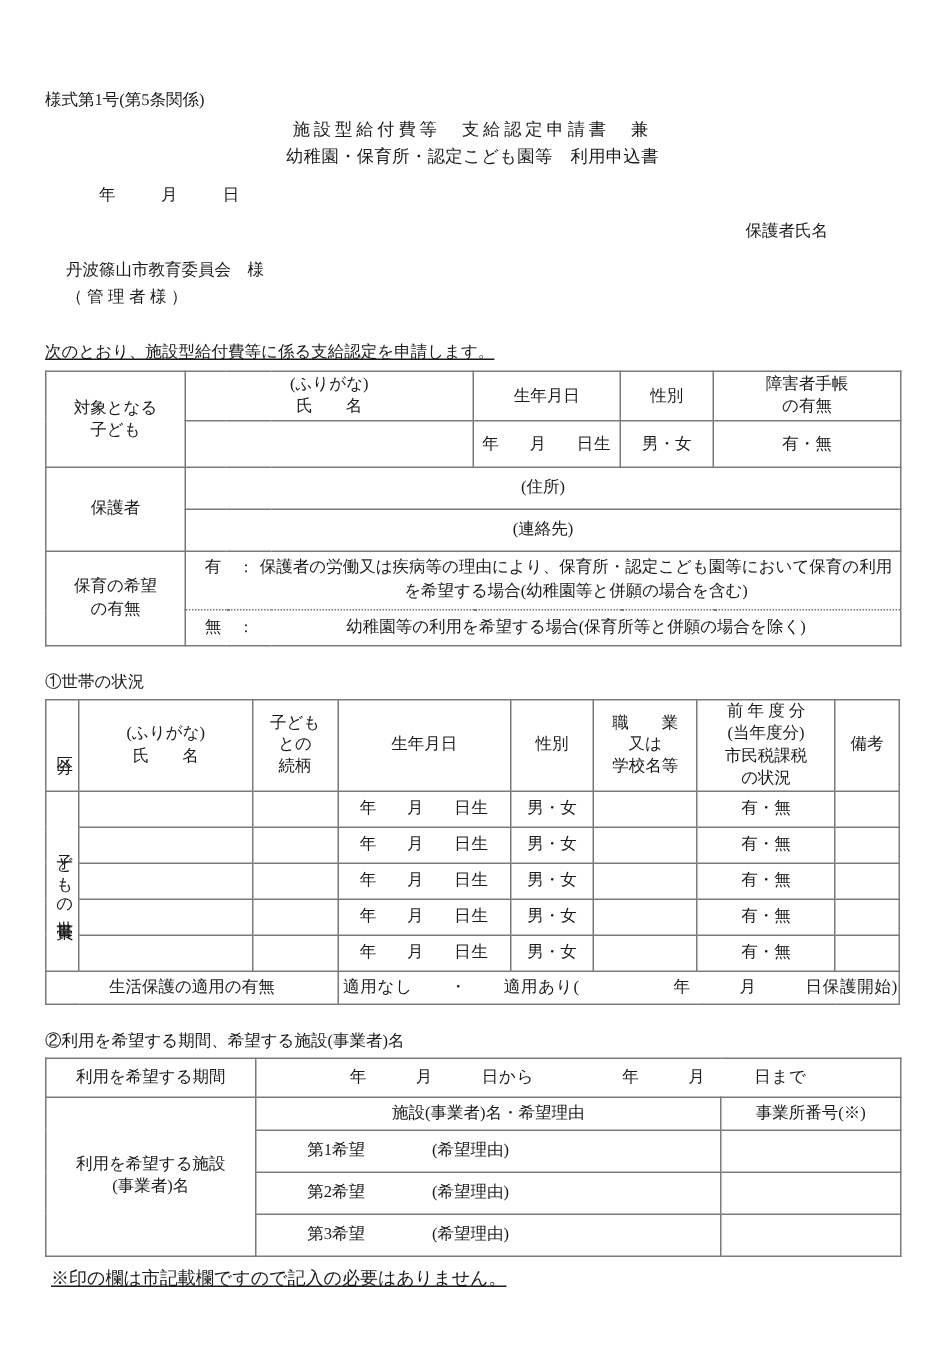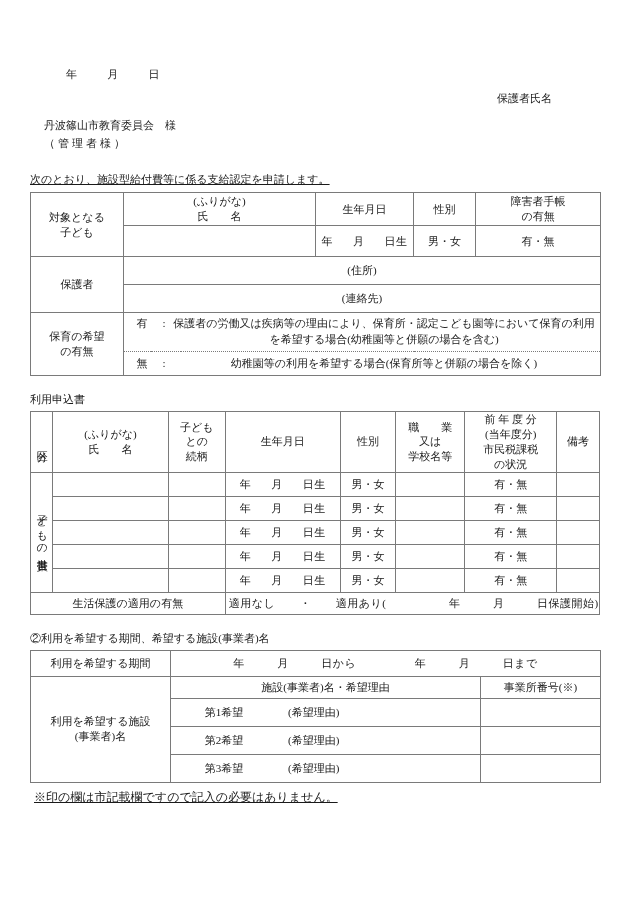--- a/index.html
+++ b/index.html
@@ -165,21 +165,26 @@
     text-align: right;
     padding-right: 38px;
     font-size: 11px;
   }
 </style>
 </head>
 <body>
 
 <div class="page">
 
-
+  <div class="form-no">様式第1号(第5条関係)</div>
+
+  <div class="title-block">
+    <div class="title-line-1">施設型給付費等　支給認定申請書　兼</div>
+    <div class="title-line-2">幼稚園・保育所・認定こども園等　利用申込書</div>
+  </div>
 
   <div class="date-line">
     <span class="y">年</span>
     <span class="m">月</span>
     <span class="d">日</span>
   </div>
 
   <div class="guardian-name">保護者氏名</div>
 
   <div class="addressee">
@@ -252,21 +257,21 @@
           <div class="hope-desc">
             <span class="hope-mark">無</span>
             <span class="hope-colon">:</span>
             <span class="hope-text">幼稚園等の利用を希望する場合(保育所等と併願の場合を除く)</span>
           </div>
         </td>
       </tr>
     </tbody>
   </table>
 
-  <div class="sec-title">利用申込書</div>
+  <div class="sec-title">①世帯の状況</div>
 
   <table class="frm">
     <colgroup>
       <col style="width:22px">
       <col style="width:113px">
       <col style="width:56px">
       <col style="width:113px">
       <col style="width:54px">
       <col style="width:68px">
       <col style="width:90px">

